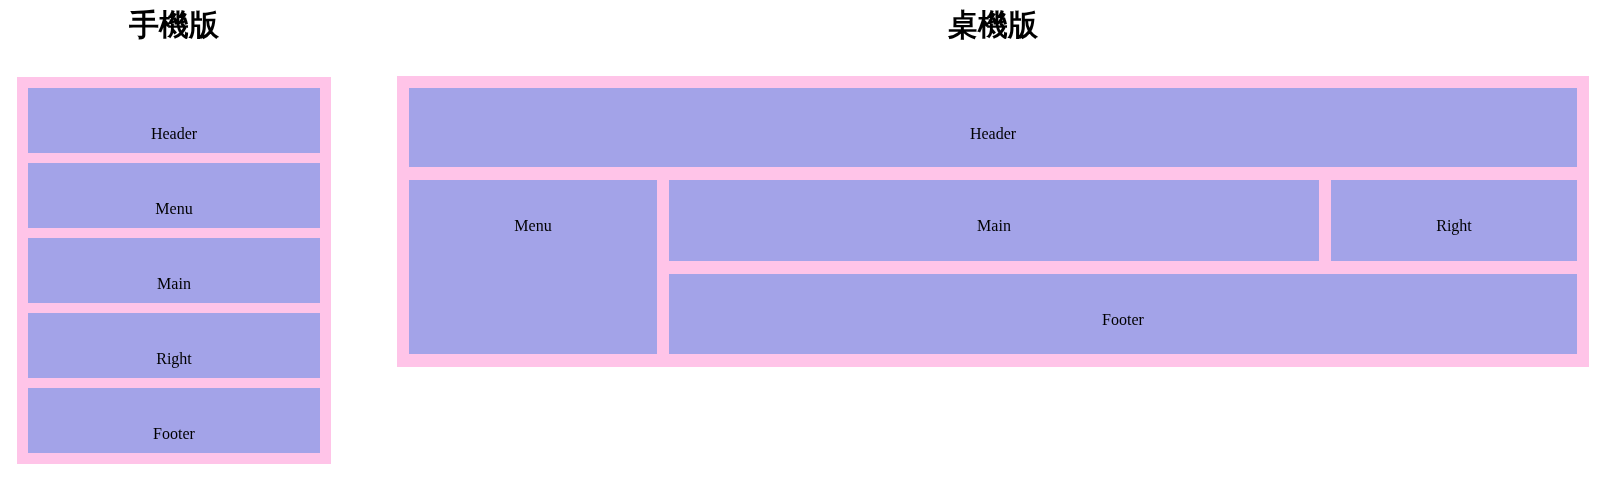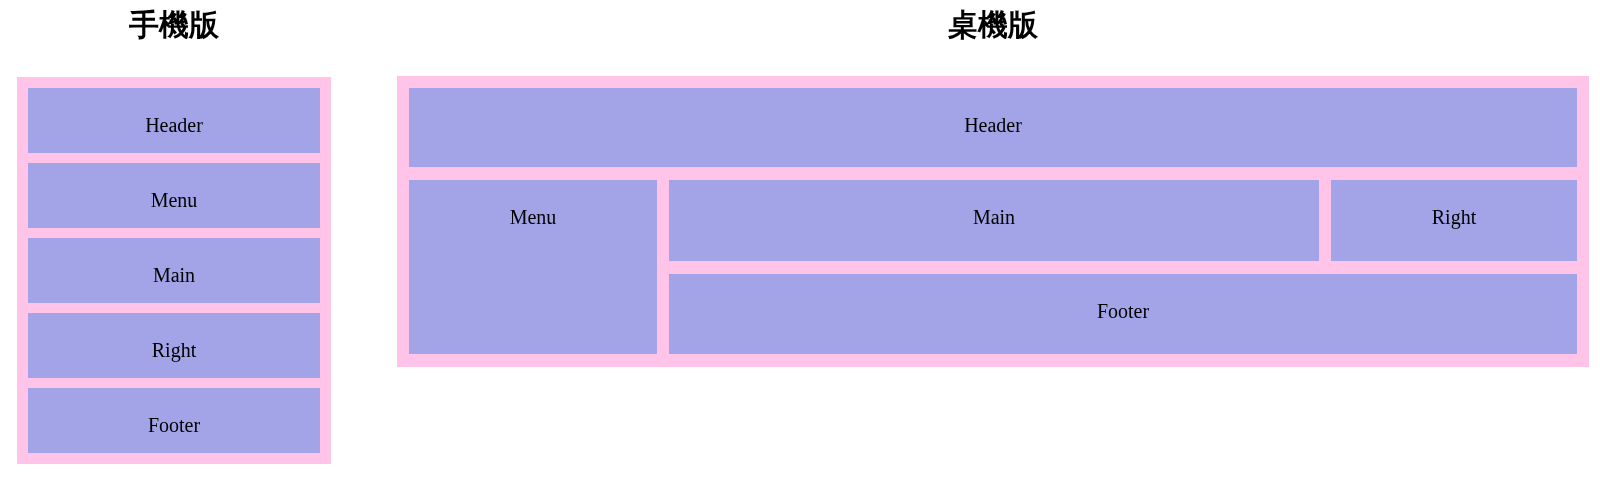--- a/index.html
+++ b/index.html
@@ -57,26 +57,26 @@
     gap: 13px 12px;
     grid-template-areas:
       "header header header"
       "menu   main   right"
       "menu   footer footer";
   }
   .box {
     background: var(--box-purple, #a3a3e8);
     color: var(--label-text, #000000);
     font-family: "Liberation Serif", "DejaVu Serif", serif;
-    font-size: 20px;
+    font-size: 16px;
     line-height: 19px;
     display: flex;
     justify-content: center;
     align-items: flex-start;
-    padding-top: 28px;
+    padding-top: 36px;
     box-sizing: border-box;
   }
   .mobile-container .box { height: 65px; flex: 0 0 65px; }
   .area-header { grid-area: header; }
   .area-menu   { grid-area: menu; }
   .area-main   { grid-area: main; }
   .area-right  { grid-area: right; }
   .area-footer { grid-area: footer; }
 </style>
 </head>

